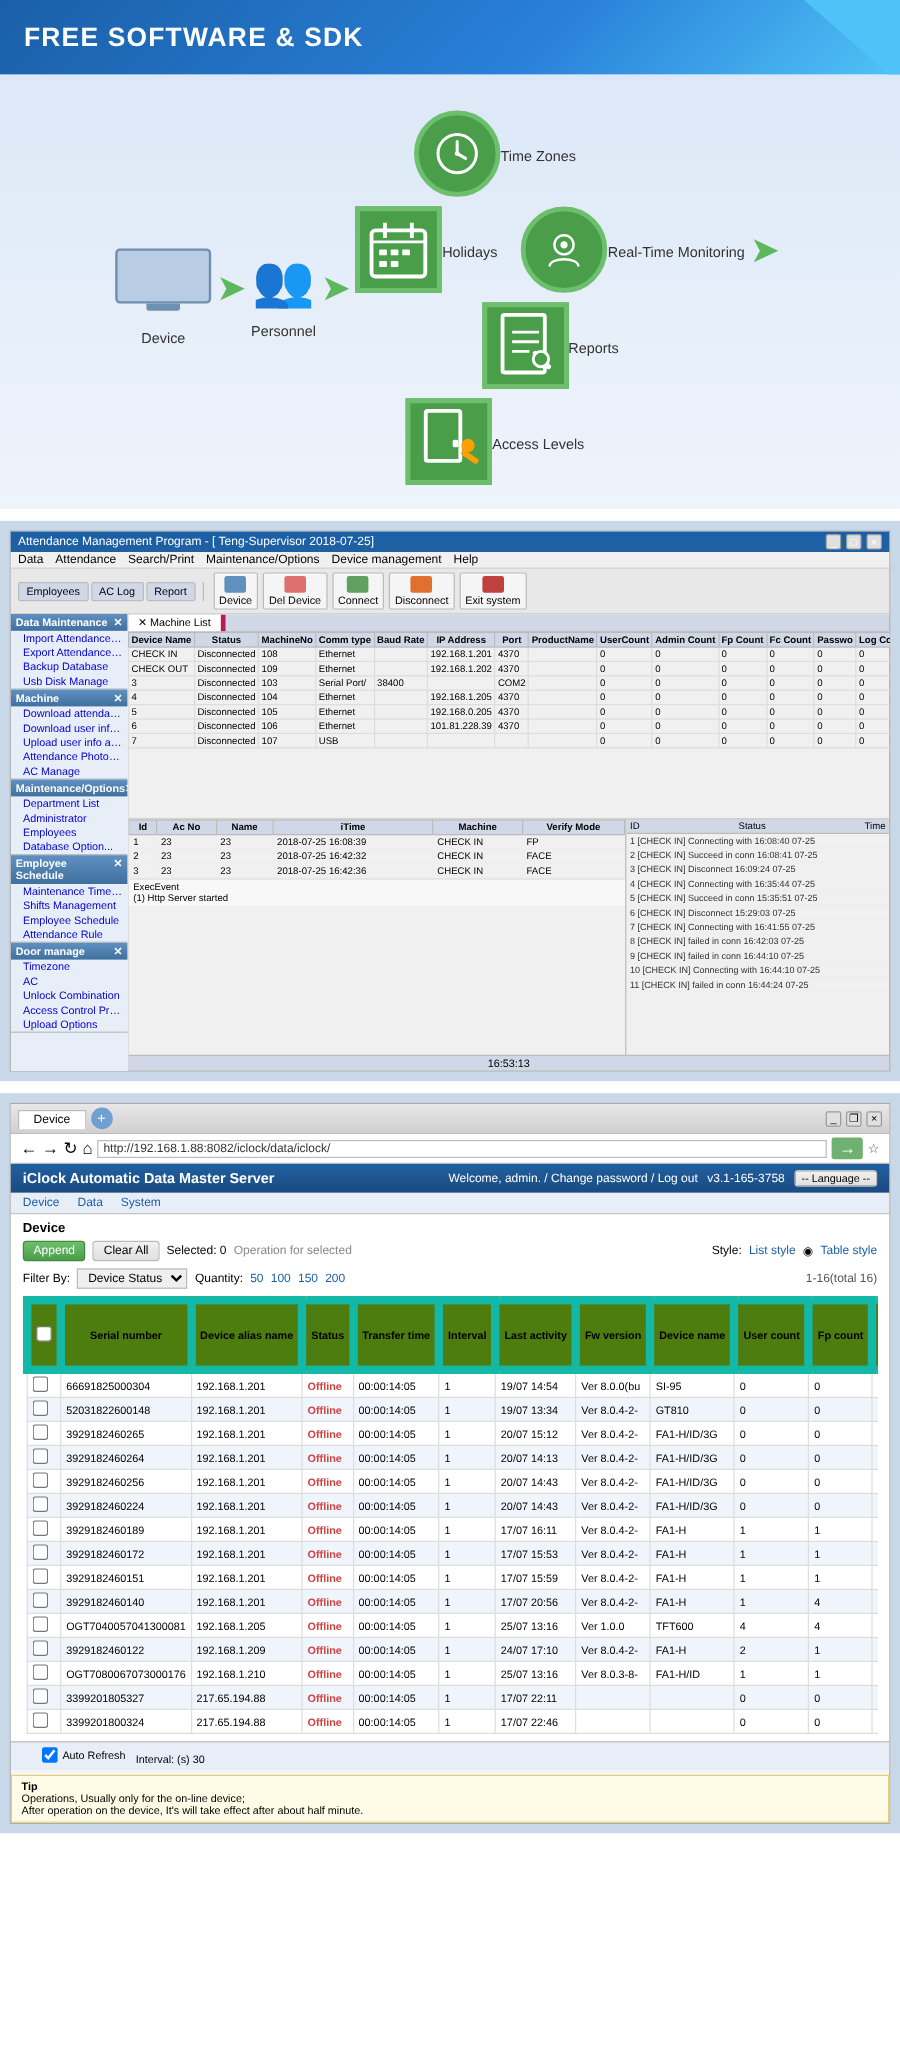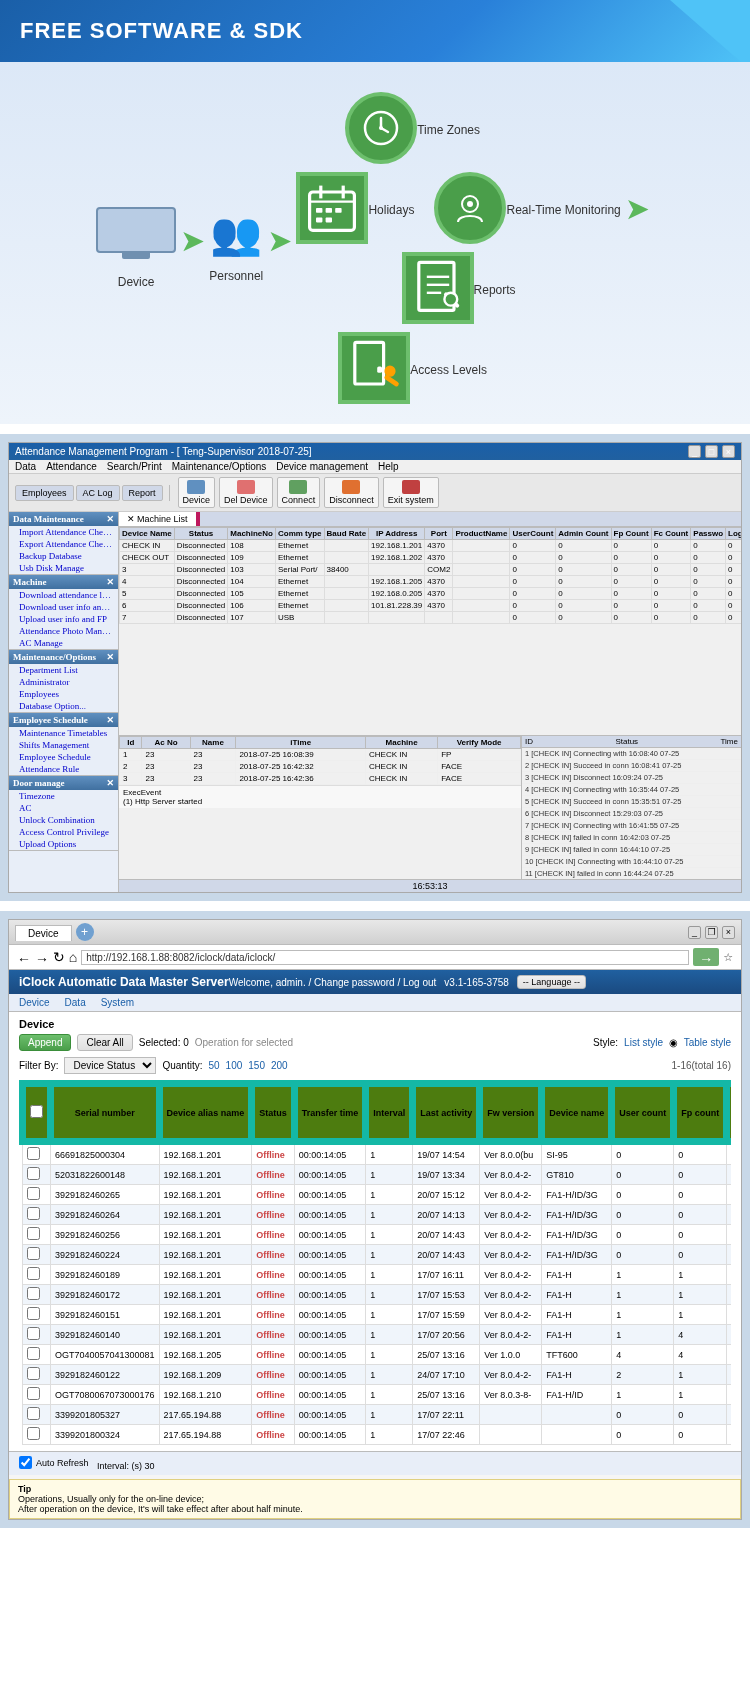--- a/index.html
+++ b/index.html
@@ -120,26 +120,25 @@
       border: 1px solid #bbb;
       background: #f5f5f5;
       border-radius: 2px;
       min-width: 32px;
     }
     .amp-main {
       display: flex;
       height: 380px;
     }
     .amp-sidebar {
-      width: 110px;
+      width: 98px;
       background: #e8eef8;
       border-right: 1px solid #bbb;
       font-size: 9px;
       overflow-y: auto;
-      font-family: Liberation Serif, serif;
     }
     .amp-sidebar-section {
       border-bottom: 1px solid #bbb;
     }
     .amp-sidebar-header {
       background: linear-gradient(180deg, #6090c0, #4070a0);
       color: #fff;
       padding: 2px 4px;
       font-size: 9px;
       font-weight: bold;
@@ -190,21 +189,21 @@
       padding: 1px 2px;
       white-space: nowrap;
       font-weight: bold;
     }
     .amp-table td {
       border: 1px solid #ddd;
       padding: 1px 2px;
       white-space: nowrap;
     }
     .amp-bottom {
-      height: 144px;
+      height: 197px;
       border-top: 1px solid #bbb;
       display: flex;
     }
     .amp-log-left {
       flex: 1;
       overflow-y: auto;
       font-size: 8px;
     }
     .amp-log-table {
       width: 100%;
@@ -300,21 +299,21 @@
       border: 1px solid #bbb;
       padding: 1px 4px;
       font-size: 10px;
       color: #333;
     }
     .iclock-header {
       background: linear-gradient(180deg, #2060a0, #1a4a80);
       color: #fff;
       padding: 5px 10px;
       display: flex;
-      justify-content: flex-start;
+      justify-content: space-between;
       align-items: center;
       font-size: 11px;
     }
     .iclock-nav {
       background: #e8eef8;
       padding: 3px 10px;
       display: flex;
       gap: 15px;
       border-bottom: 1px solid #bbb;
       font-size: 10px;
@@ -376,21 +375,21 @@
       font-size: 9px;
     }
     .iclock-table tr:nth-child(even) { background: #f0f5fb; }
     .status-offline {
       color: #cc4444;
       font-weight: bold;
       font-size: 9px;
     }
     .iclock-footer {
       background: #e8eef8;
-      padding: 4px 10px;
+      padding: 4px 26px;
       border-top: 1px solid #bbb;
       font-size: 9px;
     }
     .iclock-tip {
       background: #fffbe6;
       border: 1px solid #e0d080;
       padding: 4px 8px;
       font-size: 9px;
       margin-top: 4px;
     }

